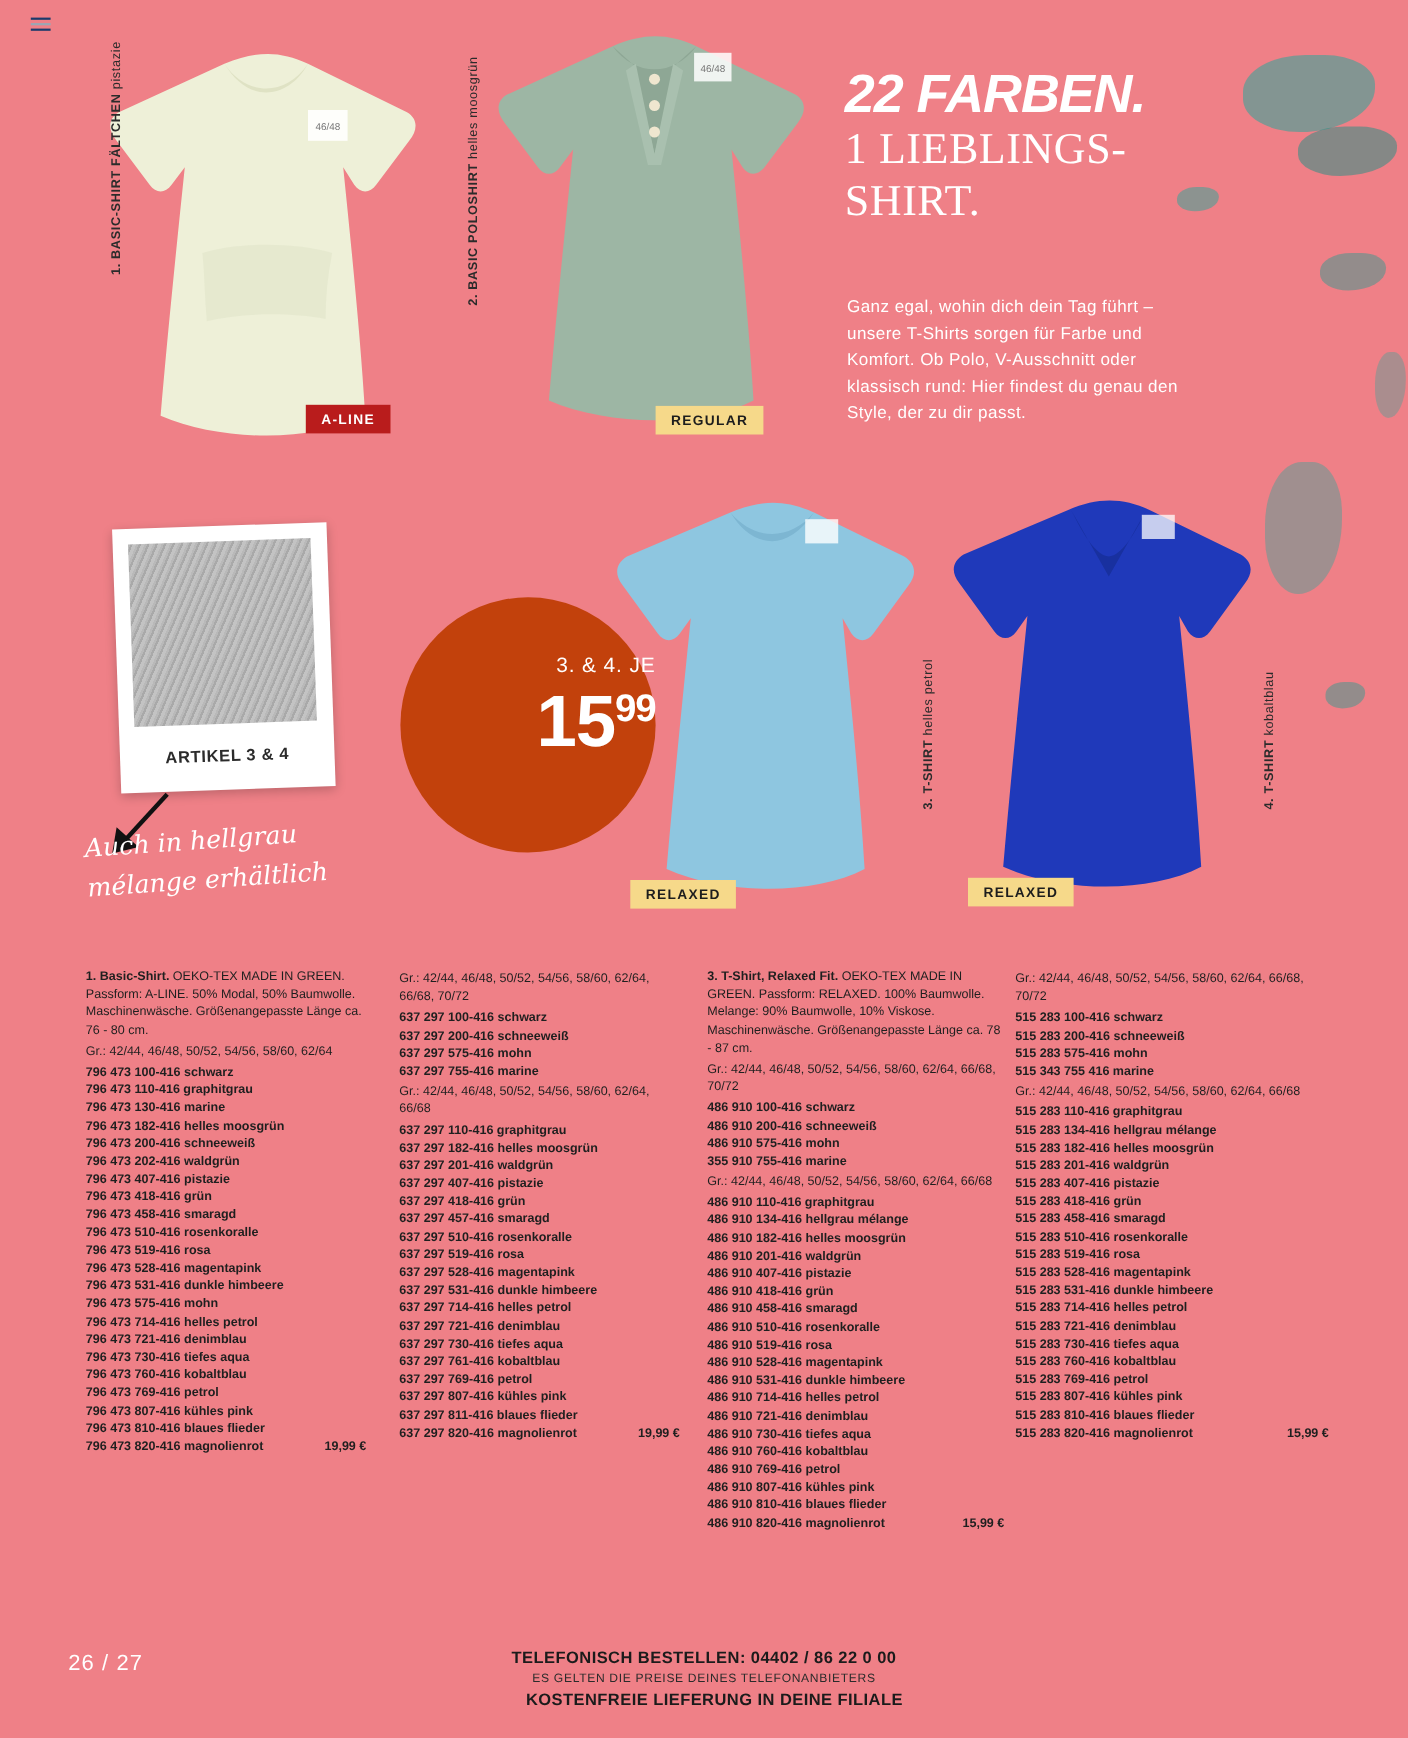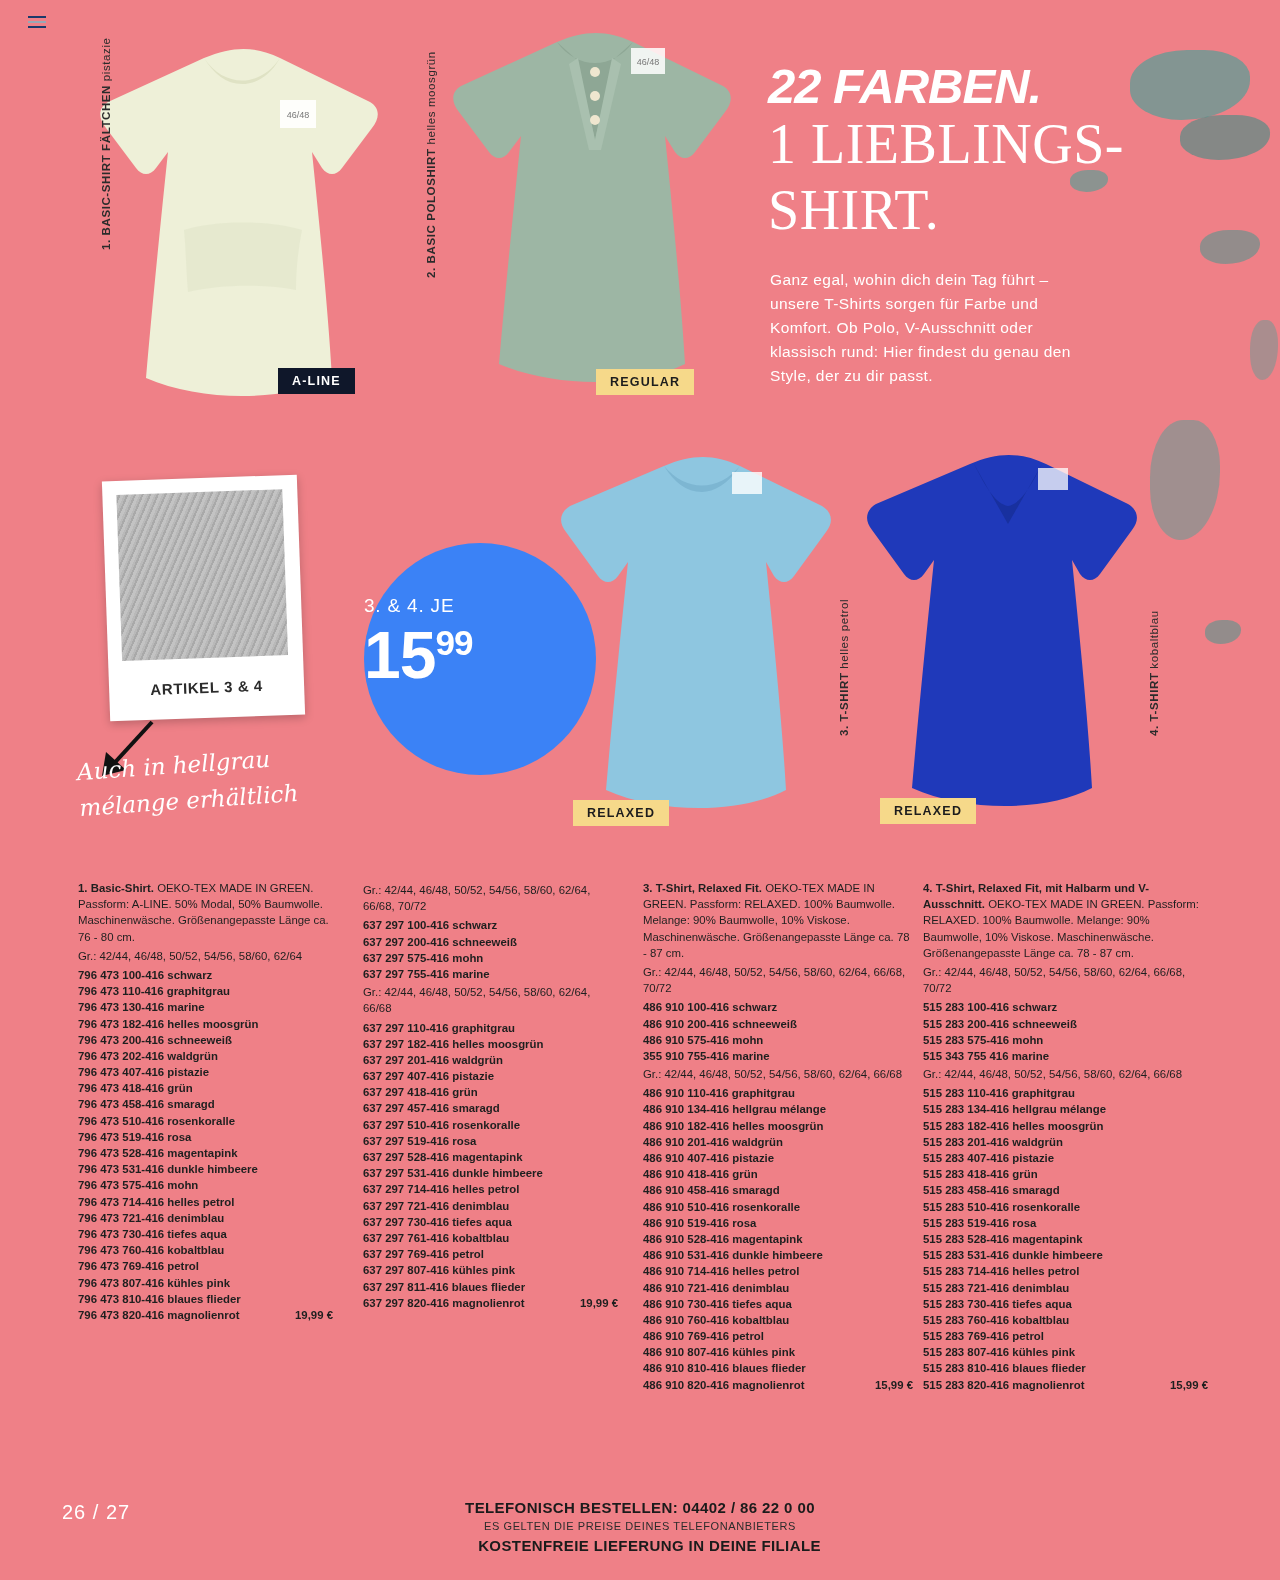--- a/index.html
+++ b/index.html
@@ -13,49 +13,49 @@
   }
   .page{position:absolute;inset:0;}
 
   
   .splatter{position:absolute;right:0;top:20px;width:330px;height:740px;pointer-events:none;}
   .blob{position:absolute;border-radius:50% 40% 60% 45%;opacity:.85;}
 
   
   .headline{position:absolute;left:768px;top:62px;width:490px;}
   .headline .l1{font-size:49px;font-weight:bold;font-style:italic;color:#ffffff;letter-spacing:-1px;line-height:1.0;font-family:"Liberation Sans",sans-serif;}
-  .headline .l2,.headline .l3{font-family:"Liberation Serif",serif;font-size:56px;color:#ffffff;line-height:1.18;letter-spacing:.5px;}
+  .headline .l2,.headline .l3{font-family:"Liberation Serif",serif;font-size:40px;color:#ffffff;line-height:1.18;letter-spacing:.5px;}
   .intro{position:absolute;left:770px;top:268px;width:330px;font-size:15.5px;line-height:1.55;color:#ffffff;letter-spacing:.4px;}
 
   
   .photo{position:absolute;}
   .shirt-svg{display:block;}
 
   
   .vcap{position:absolute;transform-origin:left top;transform:rotate(-90deg);white-space:nowrap;font-size:11.5px;letter-spacing:.6px;}
   .vcap b{font-weight:bold;}
   .vcap .sub{font-weight:normal;}
 
   
   .badge{position:absolute;padding:6px 14px;font-size:12.5px;font-weight:bold;letter-spacing:1.2px;color:#1d1d1d;}
-  .badge.aline{background:#0f172a;color:#fff;}
+  .badge.aline{background:#b91c1c;color:#fff;}
   .badge.regular{background:#f6d98a;}
   .badge.relaxed{background:#f6d98a;}
 
   
   .swatch-card{position:absolute;left:106px;top:478px;width:195px;height:240px;background:#fff;box-shadow:0 3px 10px rgba(0,0,0,.22);transform:rotate(-2deg);}
   .swatch-img{position:absolute;left:14px;top:14px;width:166px;height:166px;background:
       repeating-linear-gradient(115deg,#b9b9b9 0 2px,#a9a9a9 2px 4px,#c3c3c3 4px 7px);}
   .swatch-label{position:absolute;left:0;right:0;bottom:22px;text-align:center;font-weight:bold;font-size:15px;letter-spacing:.6px;}
 
   .arrow{position:absolute;left:96px;top:718px;width:60px;height:60px;}
   .handwrite{position:absolute;left:78px;top:745px;width:290px;font-family:"DejaVu Serif",serif;font-style:italic;font-size:23px;line-height:1.55;color:#ffffff;transform:rotate(-4deg);}
 
   
-  .price-circle{position:absolute;left:364px;top:543px;width:232px;height:232px;border-radius:50%;background:#3b82f6;color:#fff;text-align:left;}
+  .price-circle{position:absolute;left:364px;top:543px;width:232px;height:232px;border-radius:50%;background:#c2410c;color:#fff;text-align:right;}
   .price-circle .small{position:absolute;left:0;right:0;top:52px;font-size:19px;letter-spacing:.8px;}
   .price-circle .big{position:absolute;left:0;right:0;top:74px;font-size:66px;font-weight:bold;letter-spacing:-1px;}
   .price-circle .cents{font-size:35px;vertical-align:super;font-weight:bold;}
 
   
   .cols{position:absolute;left:78px;top:880px;width:1130px;font-size:11.4px;line-height:1.42;color:#1f1f1f;}
   .col{position:absolute;top:0;}
   .c1{left:0;width:255px;}
   .c2{left:285px;width:255px;}
   .c3{left:565px;width:270px;}
@@ -272,21 +272,20 @@
         <li>486 910 730-416 tiefes aqua</li>
         <li>486 910 760-416 kobaltblau</li>
         <li>486 910 769-416 petrol</li>
         <li>486 910 807-416 kühles pink</li>
         <li>486 910 810-416 blaues flieder</li>
         <li><span>486 910 820-416 magnolienrot</span><span class="price">15,99 €</span></li>
       </ul>
     </div>
 
     <div class="col c4">
-      <div class="desc"><b>4. T-Shirt, Relaxed Fit, mit Halbarm und V-Ausschnitt.</b> <span>OEKO-TEX MADE IN GREEN. Passform: RELAXED. 100% Baumwolle. Melange: 90% Baumwolle, 10% Viskose. Maschinenwäsche. Größenangepasste Länge ca. 78 - 87 cm.</span></div>
       <div class="sizes">Gr.: 42/44, 46/48, 50/52, 54/56, 58/60, 62/64, 66/68, 70/72</div>
       <ul>
         <li>515 283 100-416 schwarz</li>
         <li>515 283 200-416 schneeweiß</li>
         <li>515 283 575-416 mohn</li>
         <li>515 343 755 416 marine</li>
       </ul>
       <div class="sizes">Gr.: 42/44, 46/48, 50/52, 54/56, 58/60, 62/64, 66/68</div>
       <ul>
         <li>515 283 110-416 graphitgrau</li>

